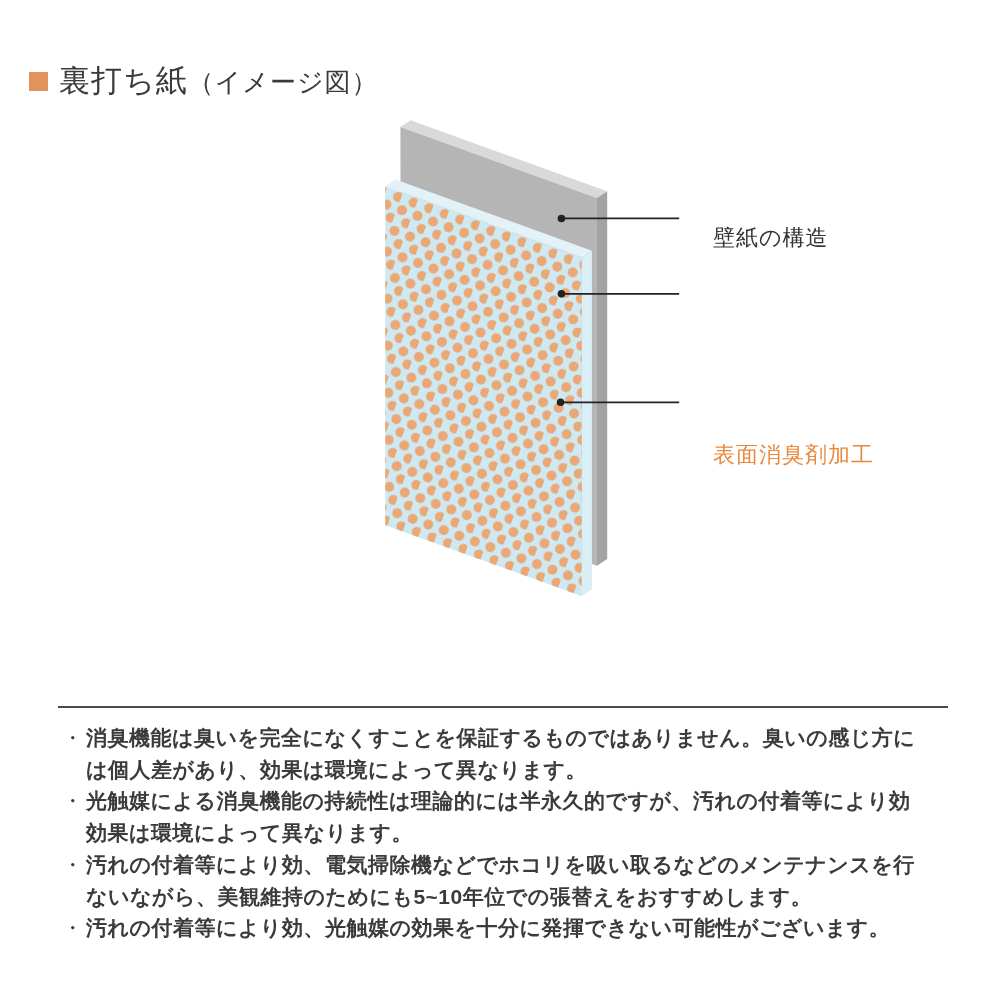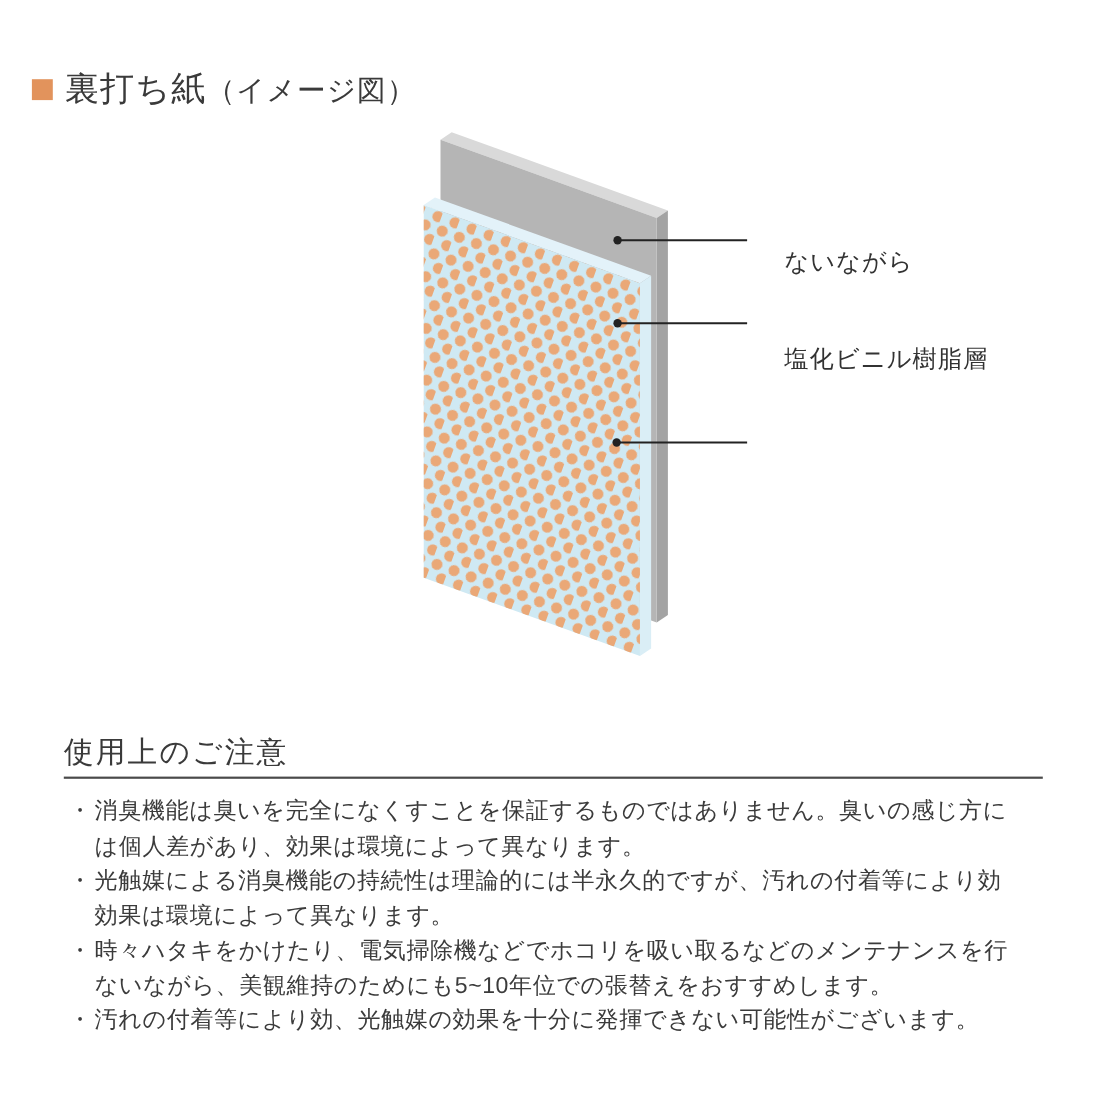--- a/index.html
+++ b/index.html
@@ -34,21 +34,21 @@
   .layer-label.accent{color:var(--accent_label,#e8893c);}
   
   .notes-heading{
     position:absolute;left:58px;top:666px;
     font-size:27px;letter-spacing:2px;color:#3a3a3a;
   }
   .notes-rule{position:absolute;left:58px;top:706px;width:890px;height:2px;background:var(--rule,#4a4a4a);}
   .notes-list{position:absolute;left:62px;top:722px;width:886px;}
   .note-item{display:flex;font-size:21px;line-height:31.7px;letter-spacing:0.5px;color:#3b3b3b;}
   .note-bullet{width:24px;flex:0 0 24px;}
-  .note-text{flex:1;white-space:pre-line;}
+  .note-text{flex:1;white-space:pre-line;font-weight:bold;}
 </style>
 </head>
 <body>
 
 <div class="page">
 
   <div class="title-row">
     <div class="title-sq"></div>
     <div class="title-text"><span>裏打ち紙</span><span class="title-sub">（イメージ図）</span></div>
   </div>
@@ -73,40 +73,39 @@
     <line class="callout-line" x1="568" y1="238" x2="707" y2="238"></line>
     <circle class="callout-dot" cx="568" cy="238" r="4.5"></circle>
 
     <line class="callout-line" x1="568" y1="327" x2="707" y2="327"></line>
     <circle class="callout-dot" cx="568" cy="327" r="4.5"></circle>
 
     <line class="callout-line" x1="567" y1="455" x2="707" y2="455"></line>
     <circle class="callout-dot" cx="567" cy="455" r="4.5"></circle>
   </svg>
 
-  <div class="layer-label" style="top:238px;">ないながら</div>
-  <div class="layer-label" style="top:327px;">塩化ビニル樹脂層</div>
+  <div class="layer-label" style="top:238px;">壁紙の構造</div>
+  <div class="layer-label accent" style="top:455px;">表面消臭剤加工</div>
 
-  <div class="notes-heading">使用上のご注意</div>
   <div class="notes-rule"></div>
 
   <div class="notes-list">
     <div class="note-item">
       <span class="note-bullet">・</span>
       <span class="note-text">消臭機能は臭いを完全になくすことを保証するものではありません。臭いの感じ方に
 は個人差があり、効果は環境によって異なります。</span>
     </div>
     <div class="note-item">
       <span class="note-bullet">・</span>
       <span class="note-text">光触媒による消臭機能の持続性は理論的には半永久的ですが、汚れの付着等により効
 効果は環境によって異なります。</span>
     </div>
     <div class="note-item">
       <span class="note-bullet">・</span>
-      <span class="note-text">時々ハタキをかけたり、電気掃除機などでホコリを吸い取るなどのメンテナンスを行
+      <span class="note-text">汚れの付着等により効、電気掃除機などでホコリを吸い取るなどのメンテナンスを行
 ないながら、美観維持のためにも5~10年位での張替えをおすすめします。</span>
     </div>
     <div class="note-item">
       <span class="note-bullet">・</span>
       <span class="note-text">汚れの付着等により効、光触媒の効果を十分に発揮できない可能性がございます。</span>
     </div>
   </div>
 
 </div>
 

